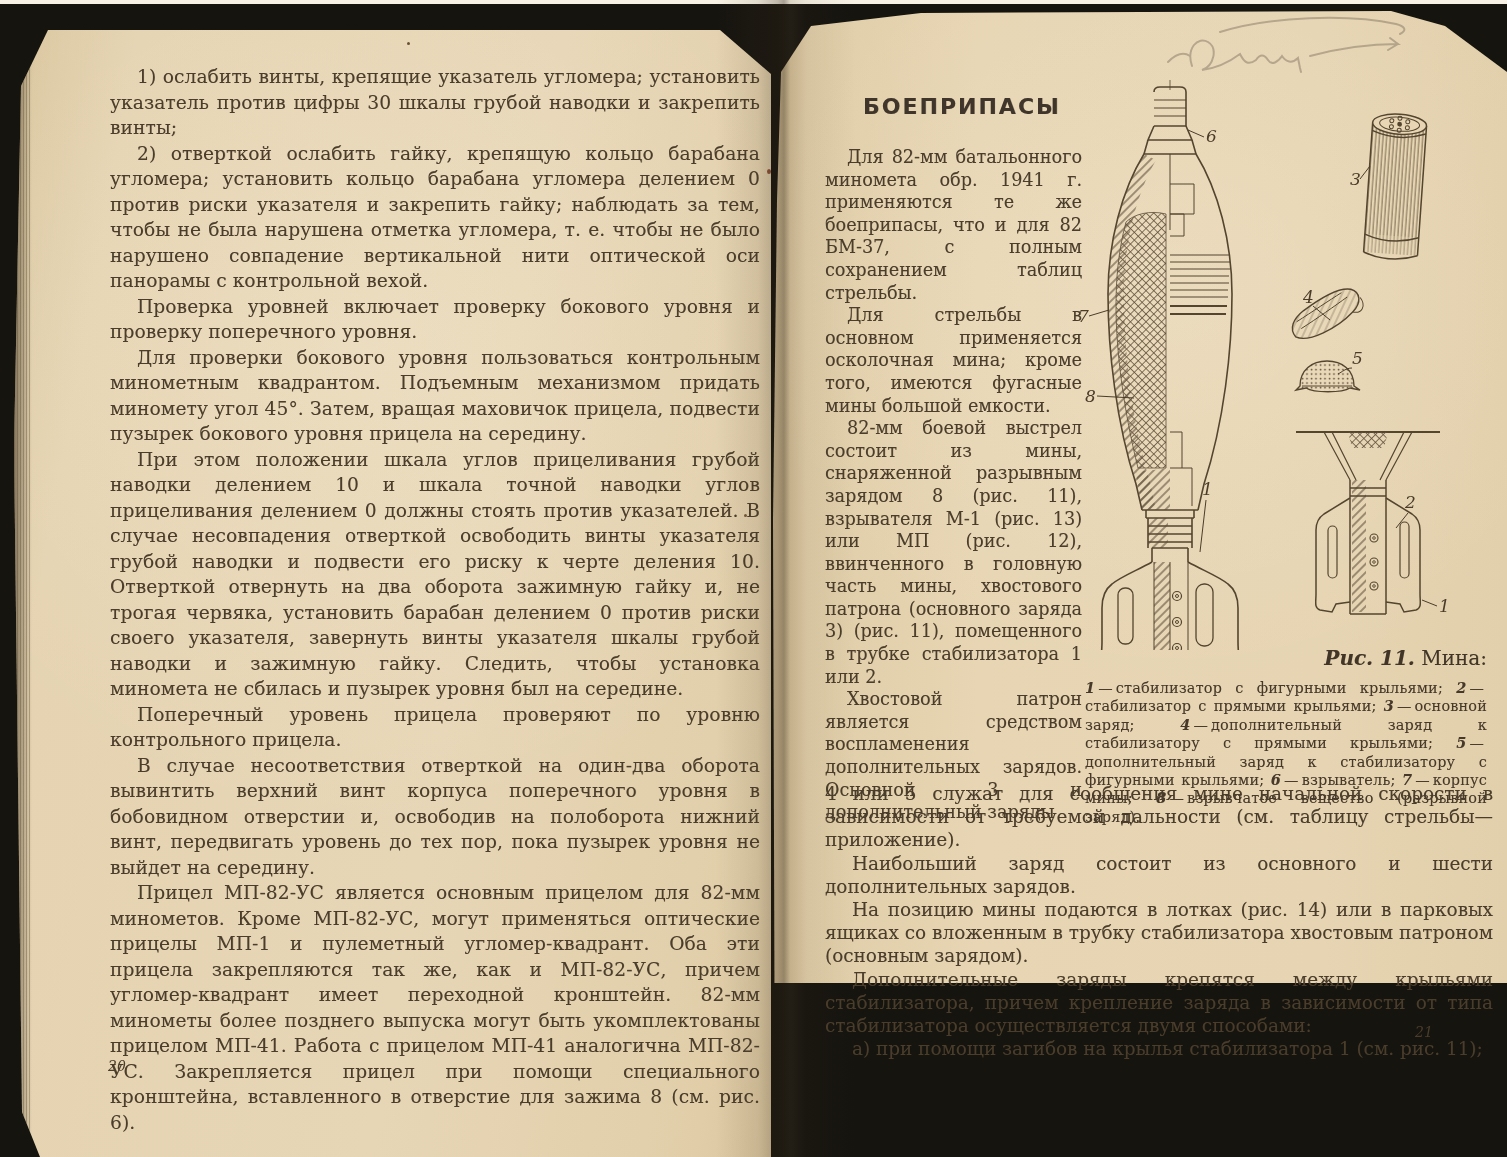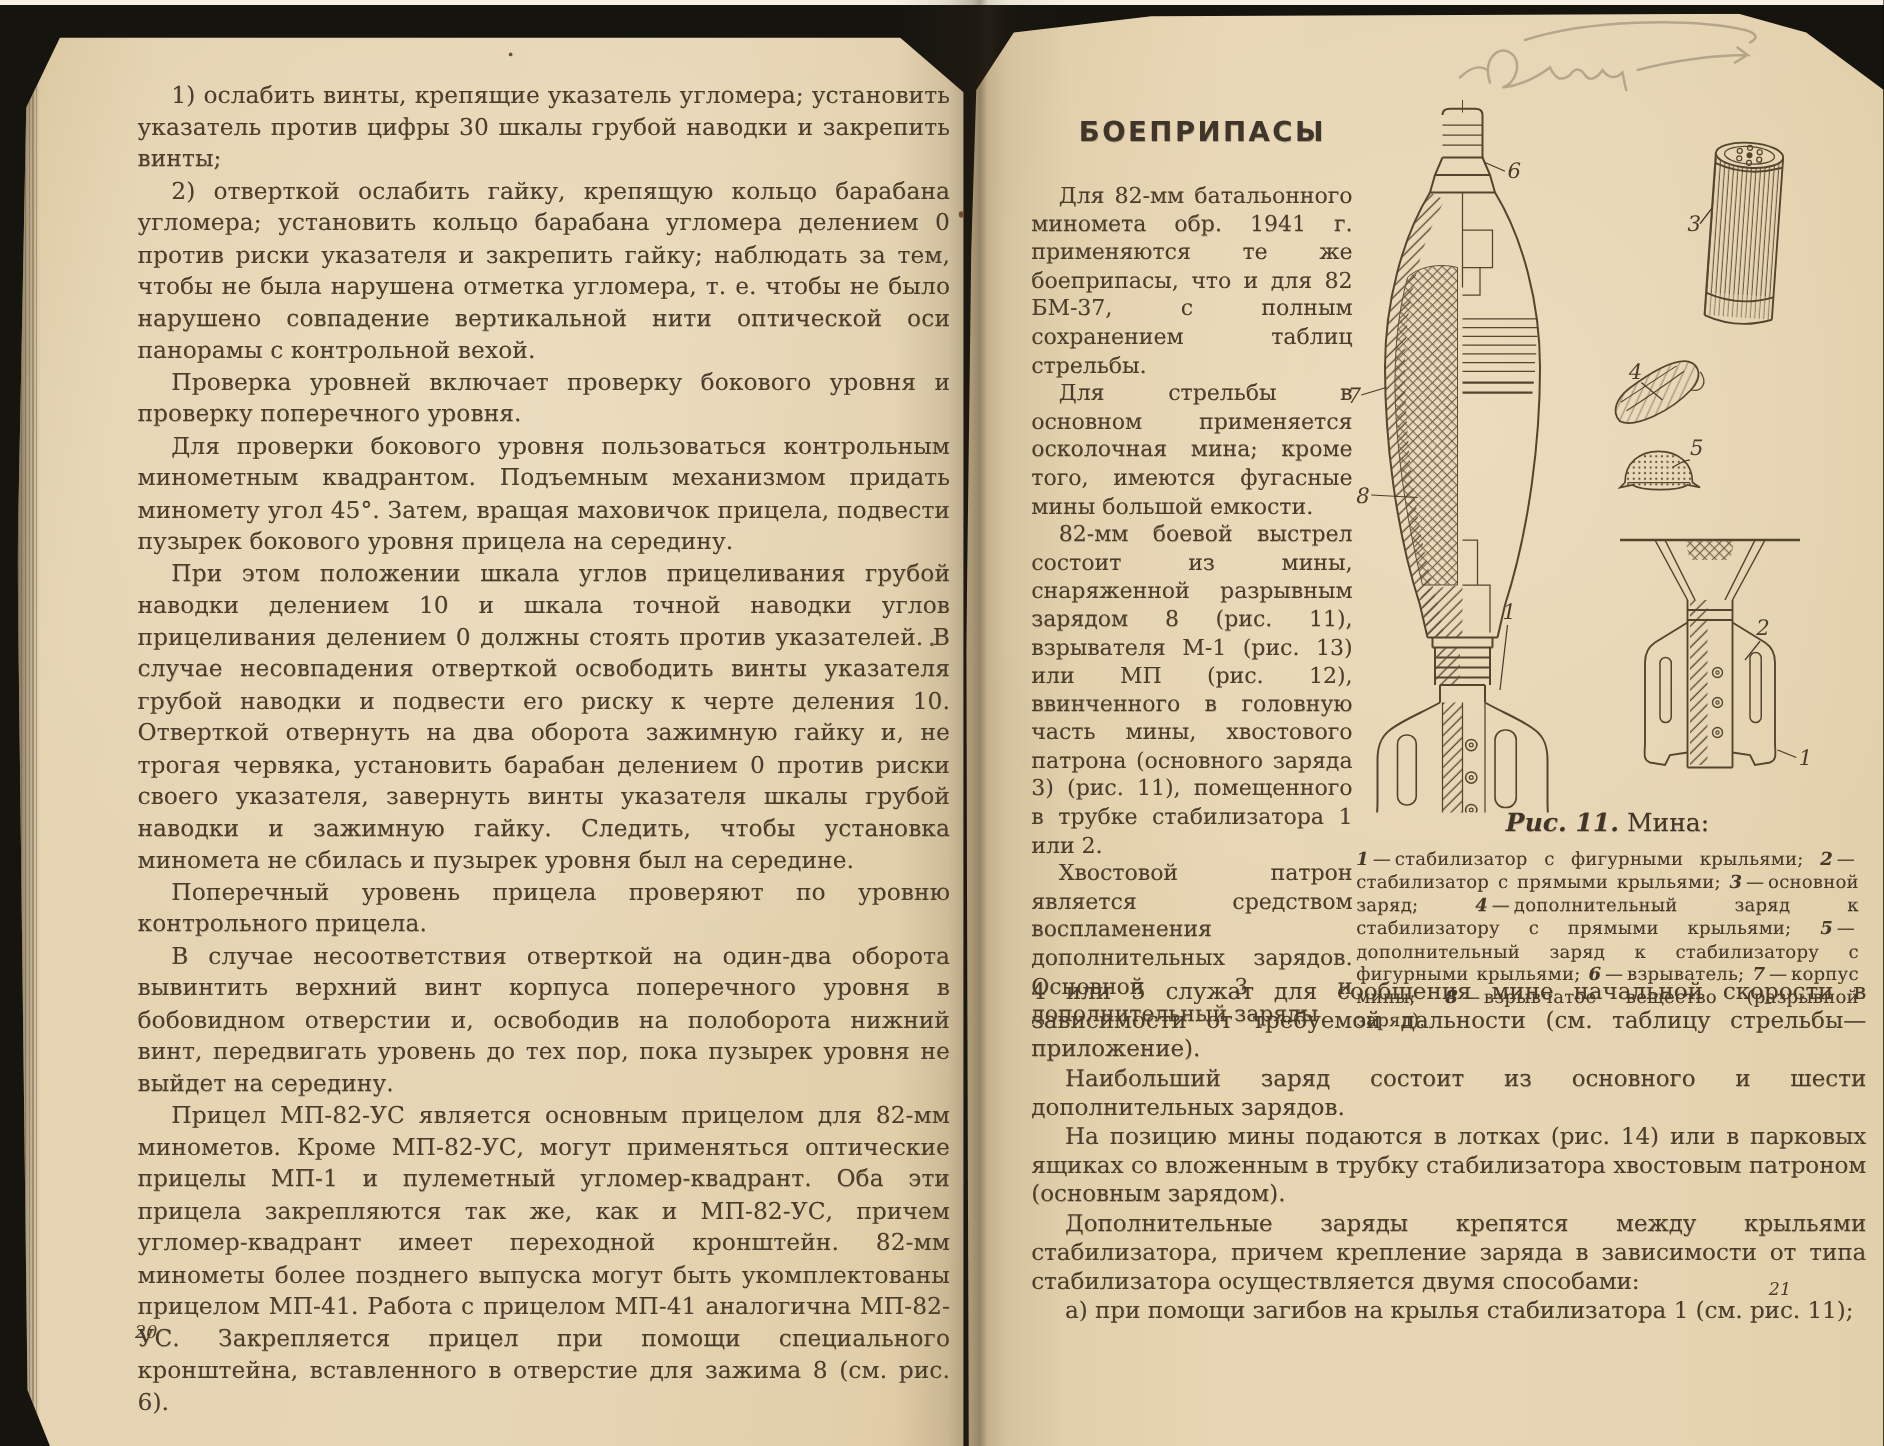--- a/index.html
+++ b/index.html
@@ -7,21 +7,21 @@
     background:#16140f;font-family:"DejaVu Serif",serif;}
   .strip-top{position:absolute;left:0;top:0;width:100%;height:4px;background:#f6f1e4;z-index:0;}
 
   
   .page{position:absolute;z-index:1;}
   .page-left{left:14px;top:28px;width:757px;height:1129px;
     background:
       radial-gradient(90% 60% at 45% 28%, rgba(255,249,232,.22), rgba(0,0,0,0) 72%),
       linear-gradient(100deg,#c9b48c 0,#dcc9a3 3%,#e5d3b1 13%,#e7d6b6 58%,#e1cea9 92%,#d9c59e 100%);
     clip-path:polygon(34px 2px,706px 2px,757px 46px,757px 1129px,26px 1129px,8px 1084px,0 420px,7px 58px);}
-  .page-right{left:771px;top:0;width:736px;height:1157px;
+  .page-right{left:771px;top:0;width:736px;height:983px;
     background:
       radial-gradient(80% 55% at 55% 30%, rgba(255,249,232,.20), rgba(0,0,0,0) 75%),
       linear-gradient(90deg,#d5bf96 0,#e0cda8 5%,#e7d5b3 28%,#e6d4b2 75%,#e2cfab 100%);
     clip-path:polygon(10px 72px,40px 26px,150px 13px,620px 11px,674px 26px,736px 72px,736px 1157px,4px 1157px,2px 520px,6px 200px);}
   .edge-strata{position:absolute;left:0;top:0;bottom:0;width:18px;pointer-events:none;
     background:
       repeating-linear-gradient(90deg, rgba(92,76,50,.38) 0 1px, rgba(0,0,0,0) 1px 3px),
       linear-gradient(90deg, rgba(56,44,26,.55), rgba(56,44,26,0));}
   .gutter{position:absolute;left:716px;top:0;width:140px;height:1157px;z-index:4;pointer-events:none;
     background:linear-gradient(90deg, rgba(74,58,36,0) 0%, rgba(74,58,36,.12) 30%,
@@ -44,21 +44,21 @@
   .chapter-heading{position:absolute;left:92px;top:94px;color:#40352a;
     font-family:"DejaVu Sans",sans-serif;font-weight:bold;font-size:22px;letter-spacing:2px;
     text-shadow:.4px .4px 0 rgba(64,53,42,.35);}
   .page-num{position:absolute;color:#4a3d2b;font-size:14px;font-style:italic;}
   .page-num-left{left:94px;top:1030px;}
   .page-num-right{left:644px;top:1024px;}
 
   
   .figure-wrap{position:absolute;left:305px;top:80px;width:424px;height:570px;}
   .figure-caption{position:absolute;left:314px;top:646px;width:402px;color:#46392a;}
-  .cap-title{text-align:center;font-size:20px;margin-bottom:9px;color:#413527;
+  .cap-title{text-align:right;font-size:20px;margin-bottom:9px;color:#413527;
     text-shadow:.3px .3px 0 rgba(65,53,39,.3);}
   .cap-title i{font-weight:bold;}
   .legend{font-size:14.4px;line-height:18.4px;text-align:justify;margin:0;
     letter-spacing:.2px;word-spacing:1px;text-shadow:.2px .2px 0 rgba(70,57,42,.3);}
   .legend .ln{font-style:italic;font-weight:bold;}
   .legend .ld{padding:0 3px;}
   .legend .leg:last-child .ls{display:none;}
   .scribble{position:absolute;left:1160px;top:10px;z-index:6;opacity:.55;}
 </style>
 </head>

